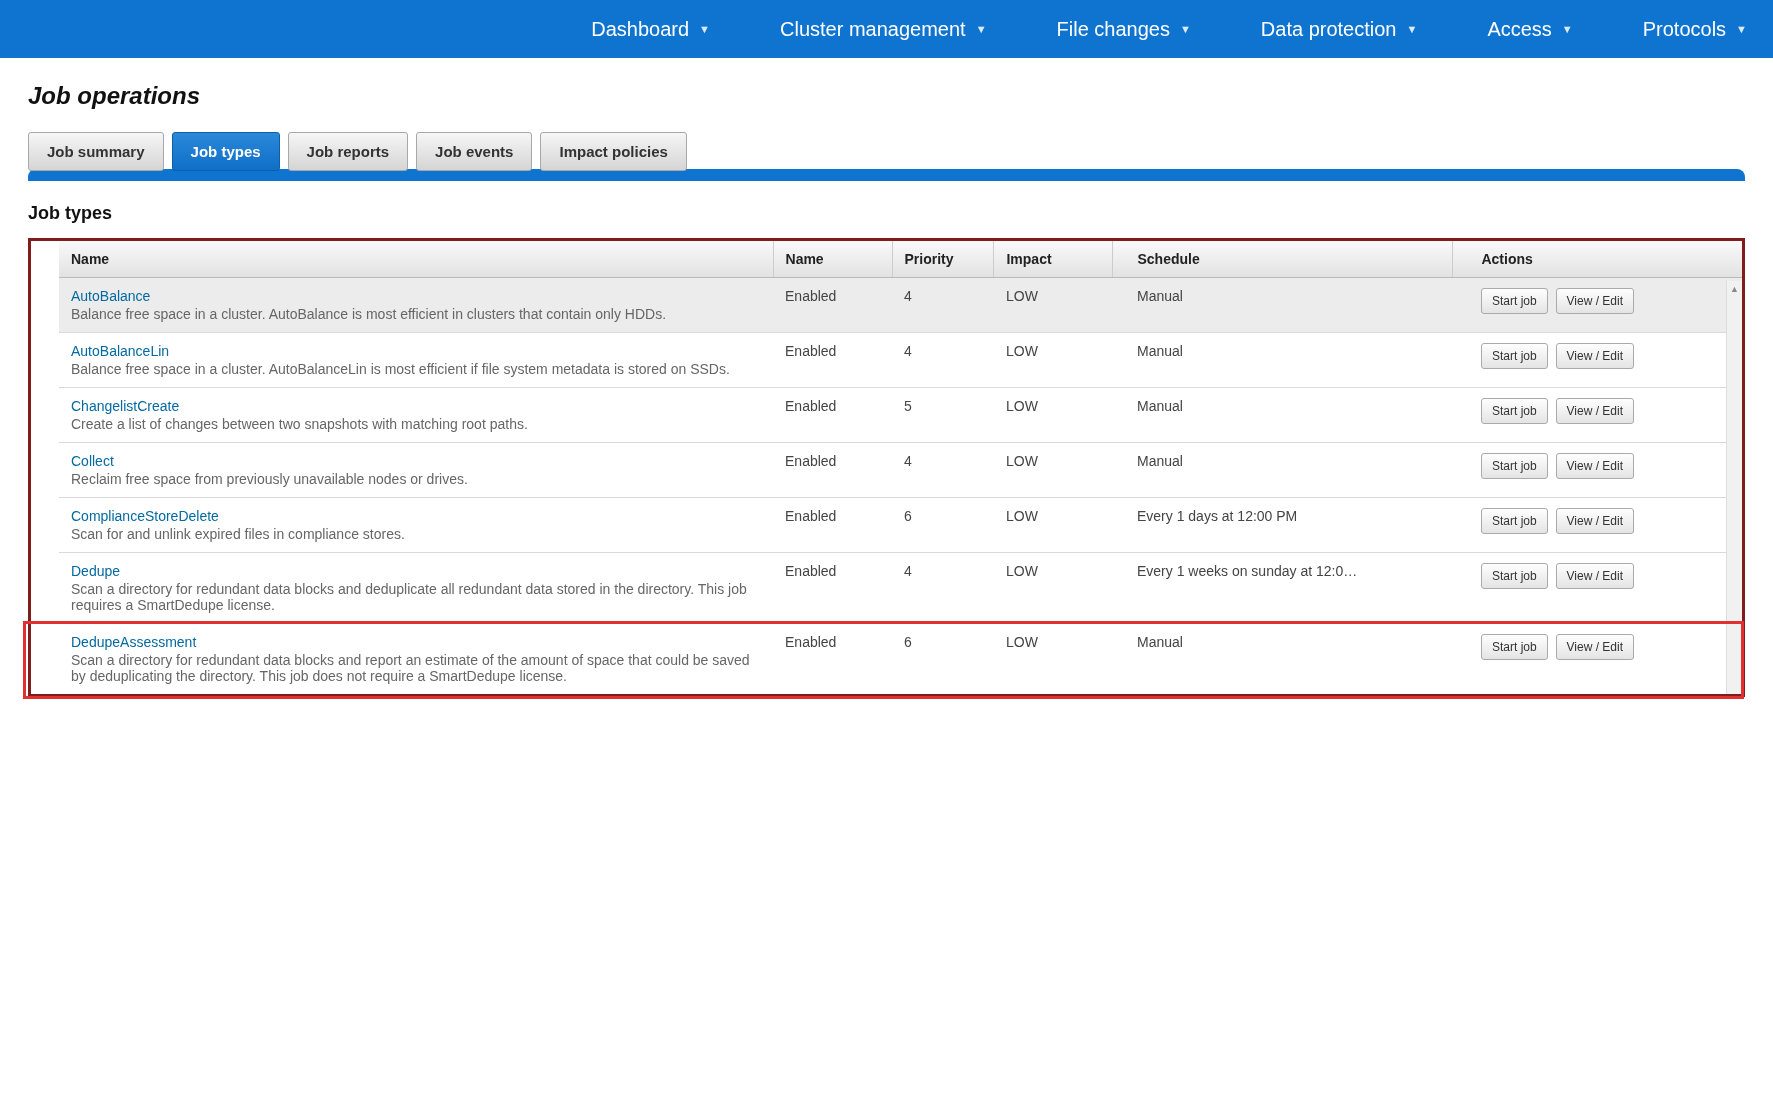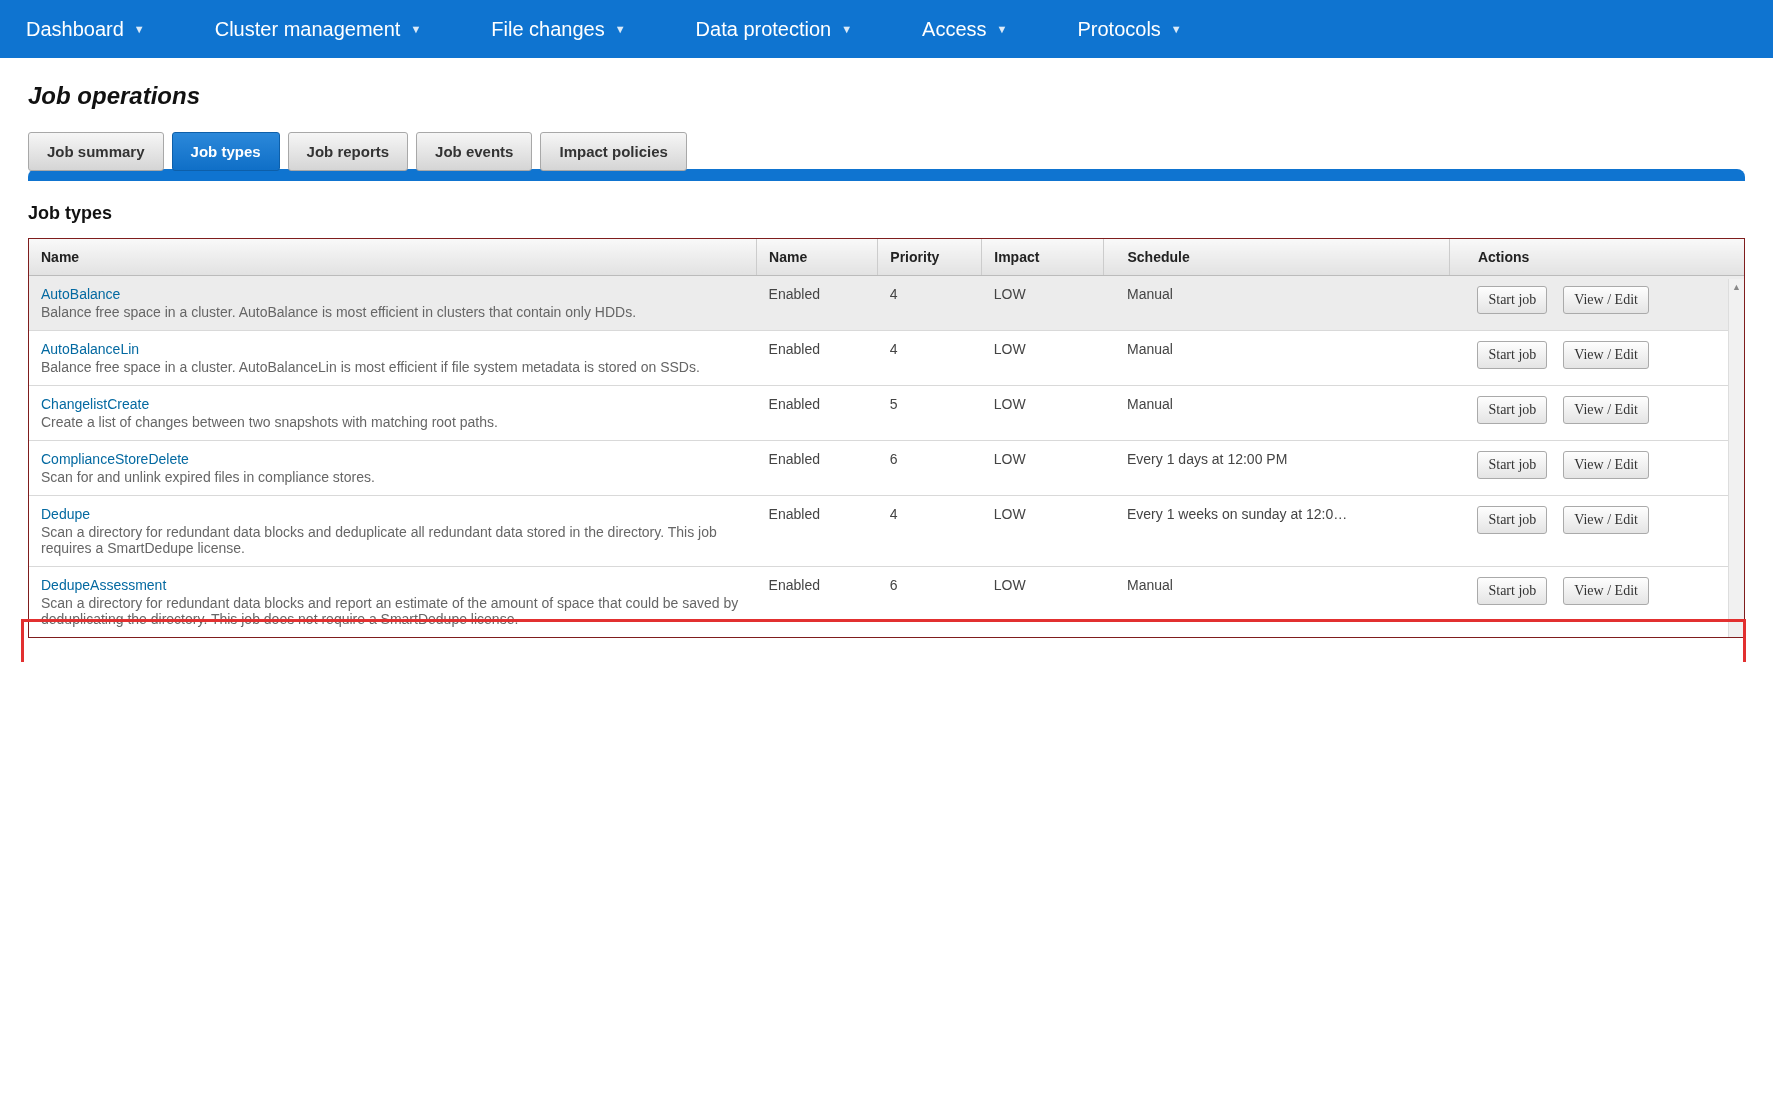--- a/index.html
+++ b/index.html
@@ -6,20 +6,21 @@
     body { font-family: Arial, Helvetica, sans-serif; background: #fff; }
 
     
     .navbar {
       background: #0f74d0;
       height: 58px;
       display: flex;
       align-items: center;
       padding: 4px 26px;
       gap: 70px;
+      justify-content: flex-end;
     }
     .nav-item {
       color: #fff;
       font-size: 20px;
       cursor: pointer;
       display: flex;
       align-items: center;
       gap: 10px;
     }
     .nav-arrow {
@@ -71,22 +72,23 @@
 
     .section-title {
       font-size: 18px;
       font-weight: bold;
       color: #111;
       margin: 22px 0 14px;
     }
 
     
     .tablewrap {
-      border: 1px solid #7f1d1d;
+      border: 3px solid #7f1d1d;
       position: relative;
+      padding-left: 28px;
     }
     table {
       width: 100%;
       border-collapse: collapse;
       table-layout: fixed;
     }
     thead th {
       background: linear-gradient(#f9f9f9, #e2e2e2);
       border-bottom: 1px solid #bbb;
       text-align: left;
@@ -115,25 +117,24 @@
     .col-actions { width: 17%; padding-left: 28px; }
 
     td.col-schedule { padding-left: 24px; }
     td.col-actions { padding-left: 28px; }
 
     .action-btn {
       padding: 5px 10px;
       border: 1px solid #aaa;
       border-radius: 3px;
       background: linear-gradient(#fefefe, #e4e4e4);
-      font-size: 14px;
+      font-size: 12px;
       color: #333;
       cursor: pointer;
-      margin-right: 12px;
-      font-family: Liberation Serif, serif;
+      margin-right: 4px;
     }
     .highlight-overlay {
       position: absolute;
       border: 3px solid #e23030;
       pointer-events: none;
     }
 
     
     .scroll-gutter {
       position: absolute;
@@ -244,20 +245,34 @@
     <td class="col-priority">5</td>
     <td class="col-impact">LOW</td>
     <td class="col-schedule">Manual</td>
     <td class="col-actions">
       <button class="action-btn">Start job</button>
       <button class="action-btn">View / Edit</button>
     </td>
           </tr>
           <tr>
     <td class="col-name">
+      <div class="job-name">Collect</div>
+      <div class="job-desc">Reclaim free space from previously unavailable nodes or drives.</div>
+    </td>
+    <td class="col-state">Enabled</td>
+    <td class="col-priority">4</td>
+    <td class="col-impact">LOW</td>
+    <td class="col-schedule">Manual</td>
+    <td class="col-actions">
+      <button class="action-btn">Start job</button>
+      <button class="action-btn">View / Edit</button>
+    </td>
+          </tr>
+          <tr>
+    <td class="col-name">
       <div class="job-name">ComplianceStoreDelete</div>
       <div class="job-desc">Scan for and unlink expired files in compliance stores.</div>
     </td>
     <td class="col-state">Enabled</td>
     <td class="col-priority">6</td>
     <td class="col-impact">LOW</td>
     <td class="col-schedule">Every 1 days at 12:00 PM</td>
     <td class="col-actions">
       <button class="action-btn">Start job</button>
       <button class="action-btn">View / Edit</button>

